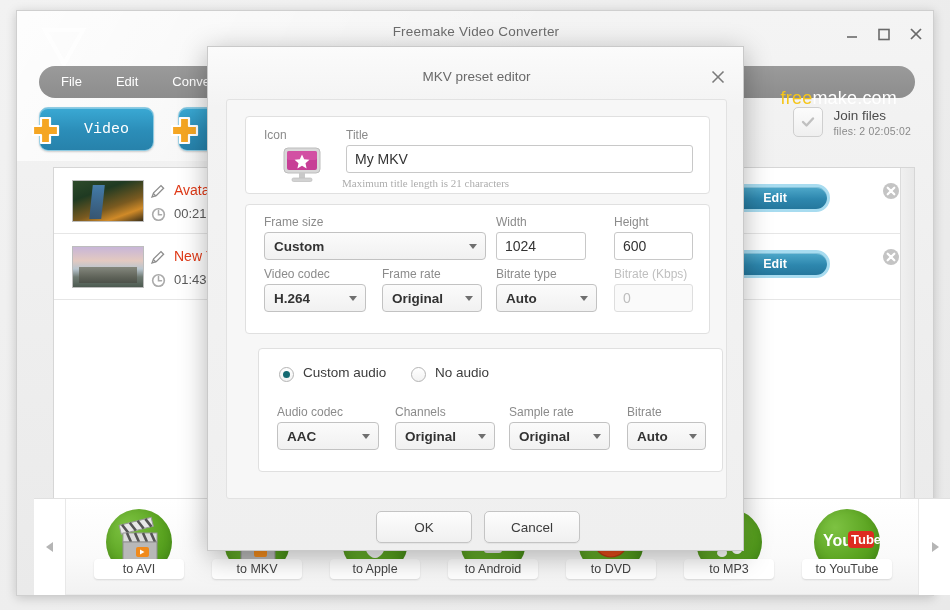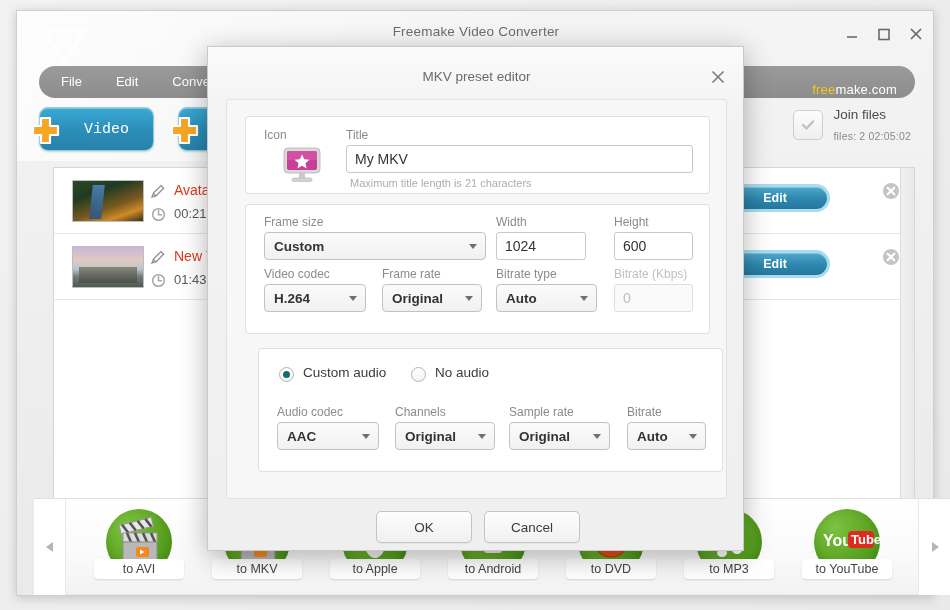--- a/index.html
+++ b/index.html
@@ -46,22 +46,22 @@
     position:absolute; left:22px; top:55px; width:876px; height:32px;
     background:linear-gradient(180deg,#9a9a9a 0%,#8d8d8d 100%);
     border-radius:16px;
     display:flex; align-items:center;
   }
   .menuitem{
     color:#ffffff; font-size:13px; padding:0 12px; margin-left:10px;
     line-height:32px; cursor:default;
   }
   .freemake-dom{
-    position:absolute; right:18px; top:8px; line-height:32px;
-    font-size:13px; color:#ffffff; letter-spacing:.2px;
+    position:absolute; right:18px; top:16px; line-height:32px;
+    font-size:18px; color:#ffffff; letter-spacing:.2px;
   }
   .freemake-dom .y{ color:#f5c518; }
 
   
   .addbar{ position:absolute; left:22px; top:96px;font-family:Liberation Mono, monospace; }
   .addbtn{
     position:relative; display:inline-block; height:44px;
     background:linear-gradient(180deg,#3aa9d4 0%,#2b8db8 55%,#2782ab 100%);
     border-radius:9px; border:1px solid #8fcbe2;
     box-shadow:0 1px 2px rgba(0,0,0,.18), inset 0 1px 0 rgba(255,255,255,.35);
@@ -76,21 +76,21 @@
 
   .joinfiles{
     position:absolute; right:22px; top:96px; display:flex; align-items:center; gap:10px;
   }
   .chk{
     width:30px; height:30px; border:1px solid #cfcfcf; border-radius:5px;
     background:linear-gradient(180deg,#fcfcfc,#efefef);
     display:flex; align-items:center; justify-content:center;
   }
   .join-txt-1{ font-size:13.5px; color:#4d4d4d; }
-  .join-txt-2{ font-size:10.5px; color:#8a8a8a; margin-top:8px; letter-spacing:.2px;}
+  .join-txt-2{ font-size:10.5px; color:#8a8a8a; margin-top:2px; letter-spacing:.2px;}
 
   
   .filelist{
     position:absolute; left:36px; top:156px; width:862px; height:336px;
     background:#ffffff; border:1px solid #d6d6d6;
   }
   .frow{
     position:relative; height:66px; border-bottom:1px solid #e6e6e6;
   }
   .thumb{
@@ -489,21 +489,21 @@
             <rect x="2" y="1" width="36" height="25" rx="4" fill="#d9d9d9" stroke="#bdbdbd" stroke-width="1"></rect>
             <rect x="5" y="4" width="30" height="19" rx="2" fill="#c73f96"></rect>
             <rect x="5" y="4" width="30" height="9" rx="2" fill="#d95bab" opacity="0.6"></rect>
             <polygon points="20,7.5 22.2,12.3 27.4,12.8 23.5,16.3 24.6,21.4 20,18.7 15.4,21.4 16.5,16.3 12.6,12.8 17.8,12.3" fill="#ffffff"></polygon>
             <rect x="17" y="26" width="6" height="5" fill="#c9c9c9"></rect>
             <rect x="10" y="31" width="20" height="3.5" rx="1.6" fill="#d2d2d2" stroke="#bdbdbd" stroke-width="0.7"></rect>
           </svg>
         </div>
         <div class="flabel" style="left:100px; top:11px;">Title</div>
         <div class="tinput" style="left:100px; top:28px; width:347px;">My MKV</div>
-        <div class="hint" style="left:104px; top:60px;">Maximum title length is 21 characters</div>
+        <div class="hint" style="left:96px; top:60px;font-family:Liberation Serif, serif;">Maximum title length is 21 characters</div>
       </div>
 
       <div class="panel p2">
         <div class="flabel" style="left:18px; top:10px;">Frame size</div>
         <div class="sel" style="left:18px; top:27px; width:222px;">
           <span>Custom</span>
           <span class="caret"></span>
         </div>
 
         <div class="flabel" style="left:250px; top:10px;">Width</div>

